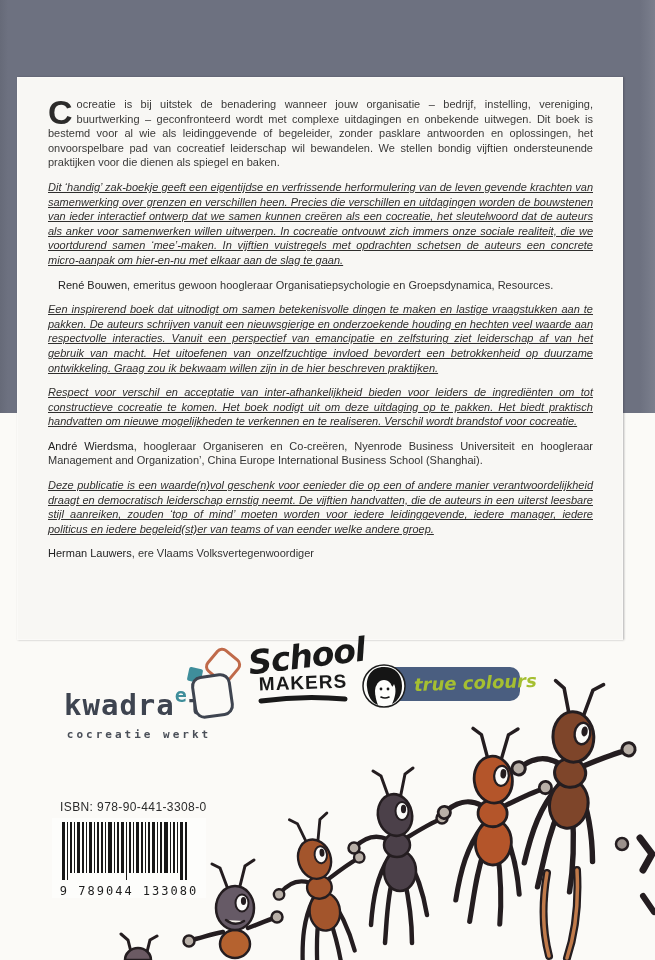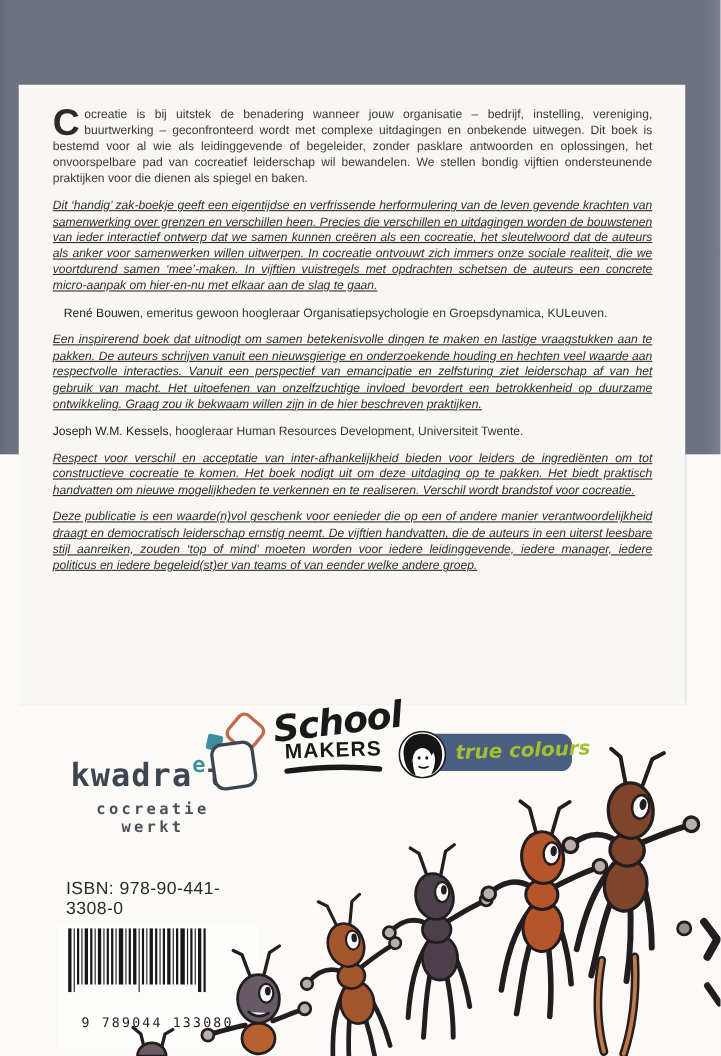--- a/index.html
+++ b/index.html
@@ -36,21 +36,21 @@
   .attr-left{text-align:left;padding-left:10px;}
   .attr-center{text-align:center;}
   .attr-right{text-align:right;padding-right:4px;}
   .attr{font-size:11px;line-height:14.6px;margin:0 0 10px 0;color:#333;}
 
   
   .kwadraet{position:absolute;left:48px;top:685px;width:150px;color:#3e4450;margin-left:16px;}
   .kwadraet .word{font-family:"DejaVu Sans Mono", monospace;font-size:29px;letter-spacing:1px;font-weight:700;white-space:nowrap;}
   .kwadraet .word sup{font-size:20px;color:#3f8e9b;position:relative;top:-2px;}
   .kwadraet .tagline{
-    font-family:"DejaVu Sans Mono", monospace;font-size:14px;letter-spacing:3px;
+    font-family:"DejaVu Sans Mono", monospace;font-size:11px;letter-spacing:3px;
     color:#4a4f58;margin-top:6px;text-align:center;font-weight:700;
   }
   .squares-logo{position:absolute;left:184px;top:646px;}
   .schoolmakers{position:absolute;left:248px;top:642px;width:110px;color:#191919;text-align:center;}
   .schoolmakers .school{
     display:block;font-style:italic;font-weight:700;font-size:33px;line-height:30px;
     transform:rotate(-7deg);letter-spacing:-1px;font-family:"DejaVu Sans", sans-serif;
   }
   .schoolmakers .makers{
     display:block;font-weight:800;font-size:19px;letter-spacing:1px;line-height:19px;
@@ -64,49 +64,50 @@
   }
   .tc-face{position:absolute;left:0;top:0;}
   .tc-label{
     position:absolute;left:52px;top:8px;font-style:italic;font-weight:700;font-size:18px;
     color:#a5bf31;transform:rotate(-2deg);white-space:nowrap;letter-spacing:0px;
     font-family:"DejaVu Sans", sans-serif;
   }
 
   
   .isbn{position:absolute;left:52px;top:800px;width:190px;}
-  .isbn-label{font-size:16px;color:#2b2b2b;letter-spacing:.4px;margin:0 0 4px 8px;}
+  .isbn-label{font-size:12px;color:#2b2b2b;letter-spacing:.4px;margin:0 0 4px 8px;}
   .barcode-box{background:#fdfdfb;display:inline-block;padding:2px 6px 0 6px;}
   .barcode-digits{
     font-family:"DejaVu Sans Mono", monospace;font-size:12px;color:#1d1d1d;
-    letter-spacing:2px;margin:16px;text-align:center;
+    letter-spacing:2px;margin:0;text-align:center;
   }
 
   
   .ants{position:absolute;left:95px;top:668px;width:560px;height:292px;}
 </style>
 </head>
 <body>
 
 <div class="cover">
 
   <div class="grey-band"></div>
 
   <div class="panel">
     <p class="body-par"><span class="dropcap">C</span><span>ocreatie is bij uitstek de benadering wanneer jouw organisatie – bedrijf, instelling, vereniging, buurtwerking – geconfronteerd wordt met complexe uitdagingen en onbekende uitwegen. Dit boek is bestemd voor al wie als leidinggevende of begeleider, zonder pasklare antwoorden en oplossingen, het onvoorspelbare pad van cocreatief leiderschap wil bewandelen. We stellen bondig vijftien ondersteunende praktijken voor die dienen als spiegel en baken.</span></p>
 
     <p class="quote">Dit ‘handig’ zak-boekje geeft een eigentijdse en verfrissende herformulering van de leven gevende krachten  van samenwerking over grenzen en verschillen heen.  Precies die verschillen en uitdagingen worden de bouwstenen van ieder interactief ontwerp dat we samen kunnen creëren als een cocreatie, het sleutelwoord dat de auteurs als anker voor samenwerken willen uitwerpen. In cocreatie ontvouwt zich immers  onze sociale realiteit, die we voortdurend samen ‘mee’-maken. In vijftien vuistregels met opdrachten schetsen de auteurs een concrete micro-aanpak  om  hier-en-nu met elkaar aan de slag te gaan.</p>
-    <p class="attr attr-left"><b>René Bouwen</b><span>, emeritus gewoon hoogleraar Organisatiepsychologie en Groepsdynamica, KULeuven.</span></p>
+    <p class="attr attr-left"><b>René Bouwen</b><span>, emeritus gewoon hoogleraar Organisatiepsychologie en Groepsdynamica, Resources.</span></p>
 
     <p class="quote">Een inspirerend boek dat uitnodigt om samen betekenisvolle dingen te maken en lastige vraagstukken aan te pakken. De auteurs schrijven vanuit een nieuwsgierige en onderzoekende houding en hechten veel waarde aan respectvolle interacties. Vanuit een perspectief van emancipatie en zelfsturing ziet leiderschap af van het gebruik van macht. Het uitoefenen van onzelfzuchtige invloed bevordert een betrokkenheid op duurzame ontwikkeling. Graag zou ik bekwaam willen zijn in de hier beschreven praktijken.</p>
-    <p class="attr attr-center"><b>Joseph W.M. Kessels</b><span>, hoogleraar Human Resources Development, Universiteit Twente.</span></p>
 
     <p class="quote">Respect voor verschil en acceptatie van inter-afhankelijkheid bieden voor leiders de ingrediënten om tot constructieve cocreatie te komen. Het boek nodigt uit om deze uitdaging op te pakken. Het biedt praktisch handvatten om nieuwe mogelijkheden te verkennen en te realiseren. Verschil wordt brandstof voor cocreatie.</p>
+    <p class="attr attr-center"><b>André Wierdsma</b><span>, hoogleraar Organiseren en Co-creëren, Nyenrode Business Universiteit en hoogleraar Management and Organization’, China  Europe International Business School (Shanghai).</span></p>
 
     <p class="quote">Deze publicatie is een waarde(n)vol geschenk voor eenieder die op een of andere manier verantwoordelijkheid draagt en democratisch leiderschap ernstig neemt. De vijftien handvatten, die de auteurs in een uiterst leesbare stijl aanreiken, zouden ‘top of mind’ moeten worden voor iedere leidinggevende, iedere manager, iedere politicus en iedere begeleid(st)er van teams of van eender welke andere groep.</p>
+    <p class="attr attr-right"><b>Herman Lauwers</b><span>, ere Vlaams Volksvertegenwoordiger</span></p>
   </div>
 
   <div class="kwadraet">
     <div class="word"><span>kwadra</span><sup>e</sup><span>t</span></div>
     <div class="tagline">cocreatie werkt</div>
   </div>
 
   <svg class="squares-logo" width="64" height="86" viewBox="0 0 64 86">
     <g fill="none" stroke-linejoin="round">
       <rect x="26" y="6" width="27" height="27" rx="6" transform="rotate(40 39 19)" stroke="#c06a4a" stroke-width="3"></rect>

